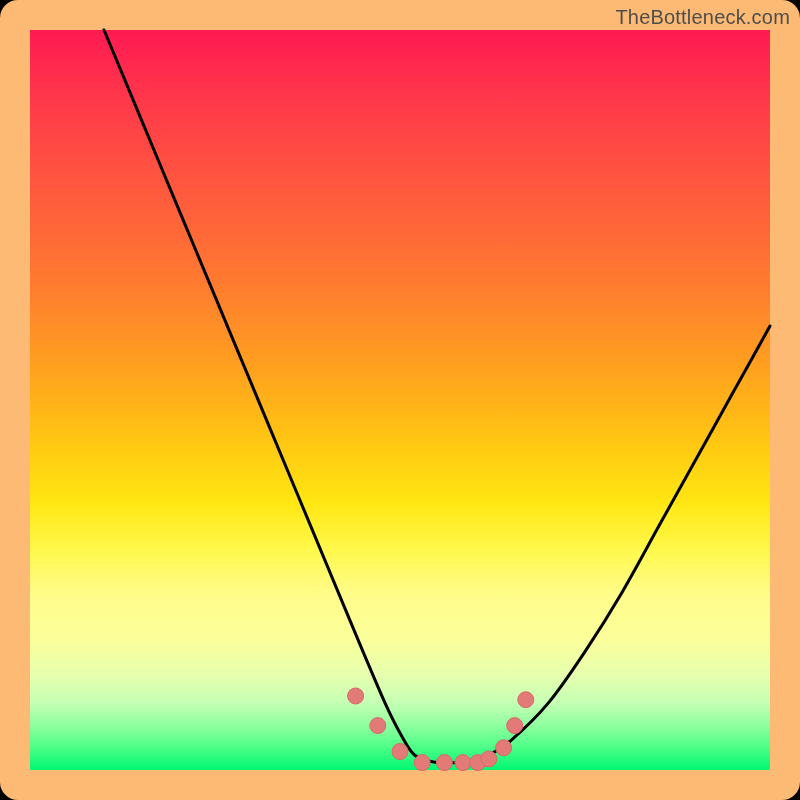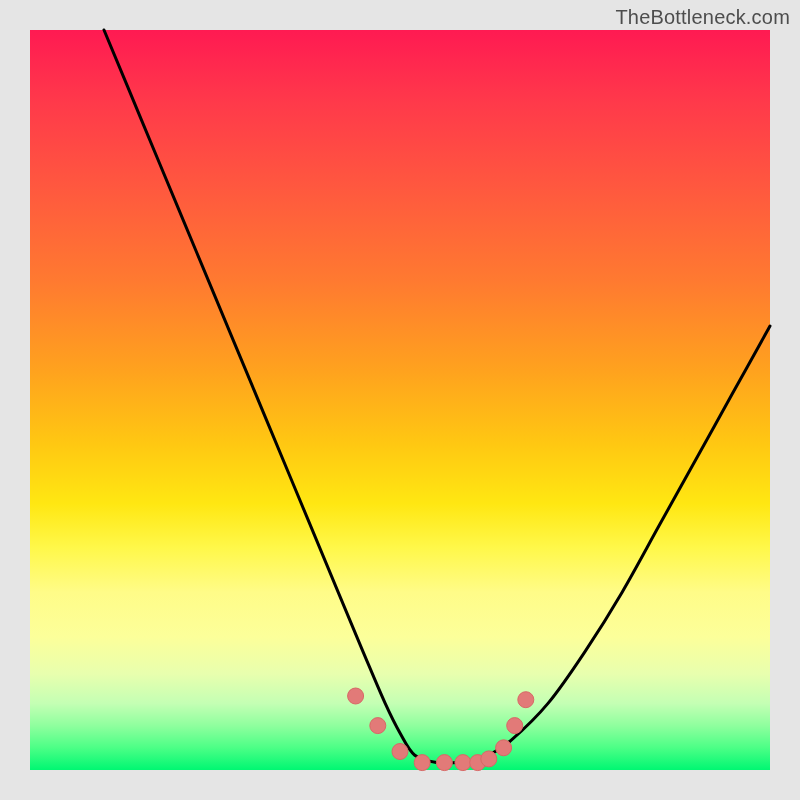--- a/index.html
+++ b/index.html
@@ -10,21 +10,22 @@
     background: #000;
     overflow: hidden;
     font-family: Arial, Helvetica, sans-serif;
   }
   .frame {
     position: absolute;
     left: 0;
     top: 0;
     width: 800px;
     height: 800px;
-    background: #e5e5e5;
+    background: #fdba74;
+    border-radius: 18px;
   }
   .plot-area {
     position: absolute;
     left: 30px;
     top: 30px;
     width: 740px;
     height: 740px;
     
     background: linear-gradient(
       to bottom,

